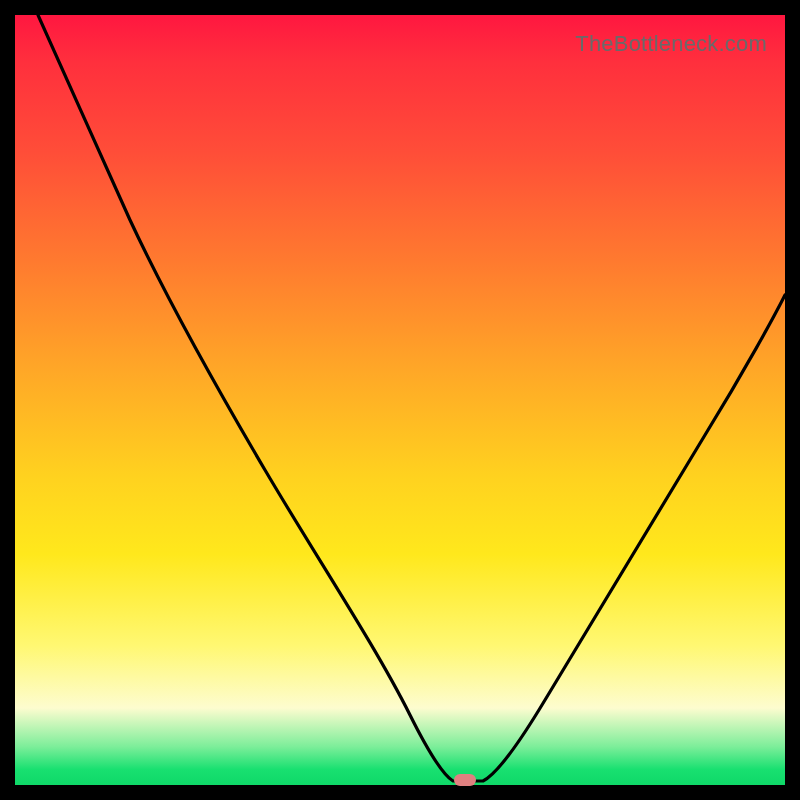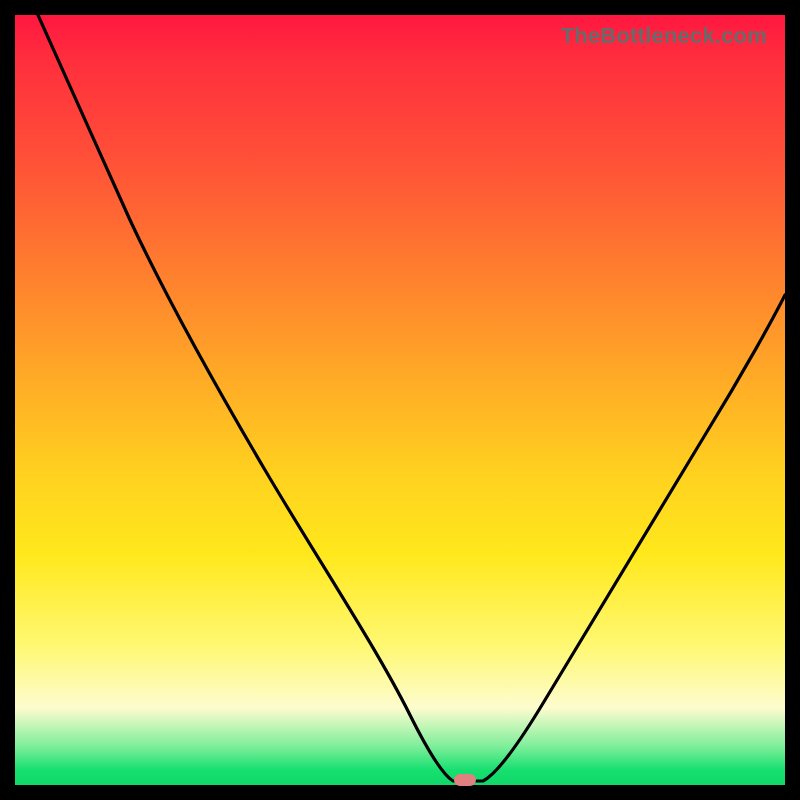--- a/index.html
+++ b/index.html
@@ -35,24 +35,24 @@
       #ffe81c 70%,
       #fff873 82%,
       #fdfccf 90%,
       #7dee9a 95%,
       #18e070 98%,
       #0fd868 100%
     );
   }
   .watermark {
     position: absolute;
-    top: 8px;
+    top: 16px;
     right: 18px;
     font-size: 22px;
-    font-weight: 700;
+    font-weight: 400;
     color: #6a6a6a;
     letter-spacing: 0.2px;
     user-select: none;
   }
   svg.curve {
     position: absolute;
     left: 0;
     top: 0;
     width: 770px;
     height: 770px;

